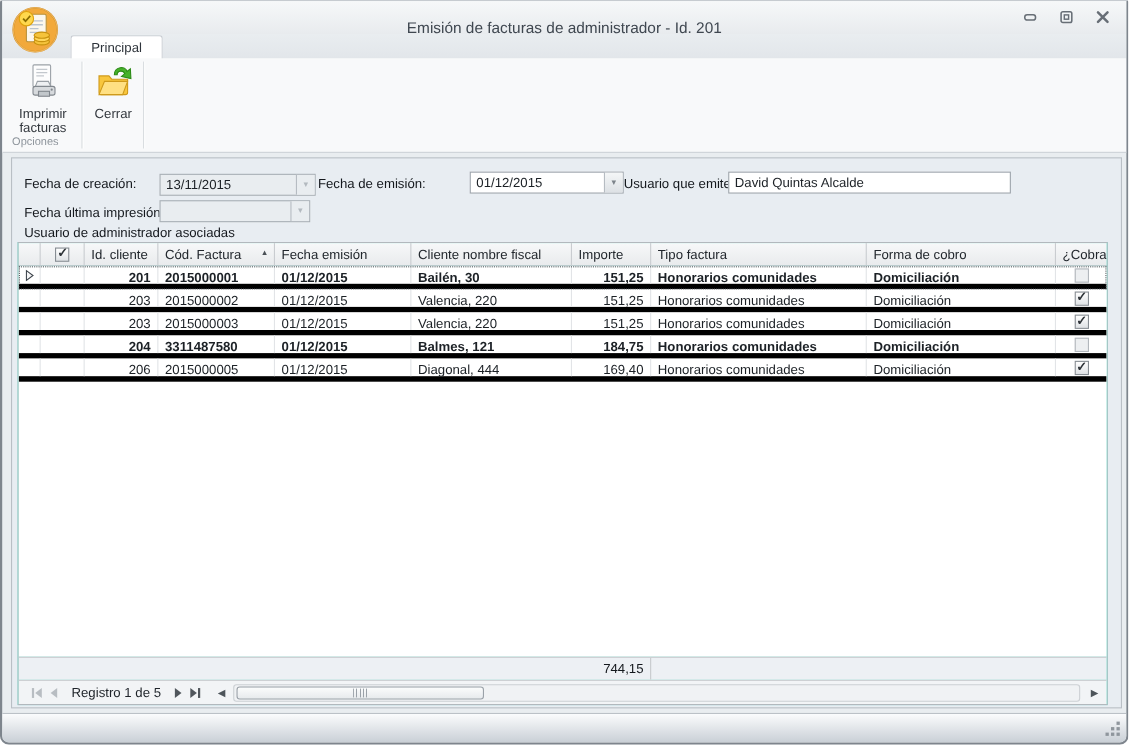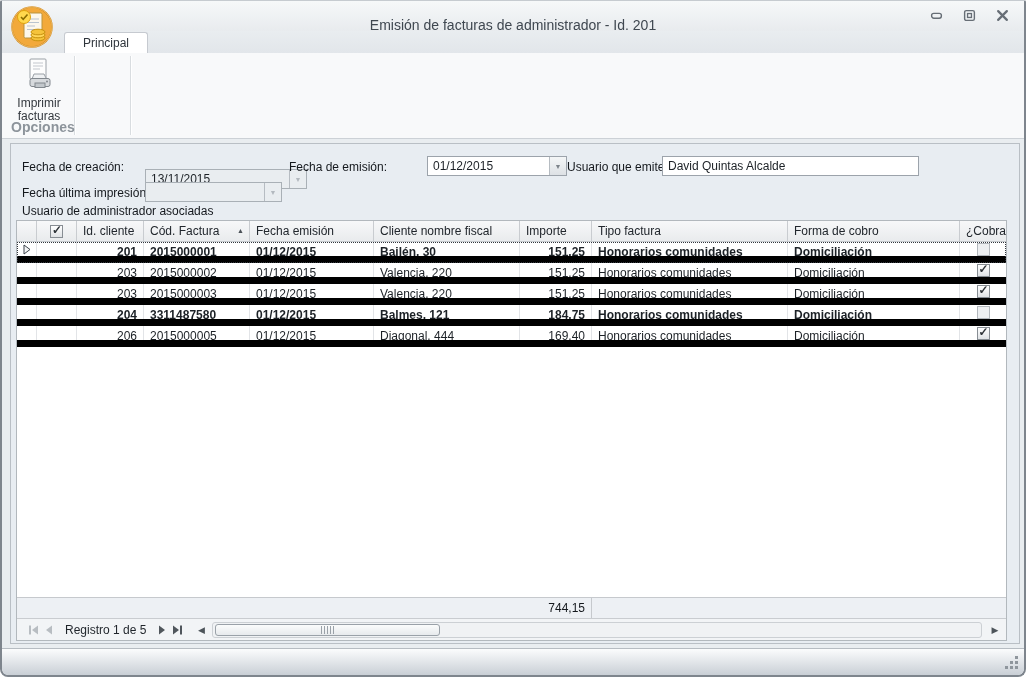--- a/index.html
+++ b/index.html
@@ -14,41 +14,41 @@
   .win-title { position:absolute; top:16px; left:0; right:0; text-align:center; color:#3f4750; font-size:14px; }
   .win-controls { position:absolute; top:7px; right:14px; display:flex; gap:17px; }
   .win-btn { width:16px; height:14px; display:flex; align-items:center; justify-content:center; }
   .tabstrip { position:absolute; top:30px; left:0; right:0; height:22px; background:linear-gradient(#e9edf0,#e2e6ea); }
   .tab { position:absolute; top:31px; left:62px; height:22px; padding:3px 18px 0 18px;
     background:#ffffff; border:1px solid #c6cad0; border-bottom:none; border-radius:3px 3px 0 0; color:#2e343b; }
   .ribbon { position:absolute; top:52px; left:0; right:0; height:86px; background:#f8f9fa; border-bottom:1px solid #ccd1d6; }
   .rb-sep { position:absolute; top:3px; bottom:3px; width:1px; background:#d9dde0; box-shadow:1px 0 0 #ffffff; }
   .rb-btn { position:absolute; top:4px; height:66px; display:flex; flex-direction:column; align-items:center; gap:3px; border-radius:3px; }
   .rb-btn .lbl { text-align:center; line-height:13px; color:#33383e; }
-  .rb-caption { position:absolute; left:9px; bottom:3px; color:#8d949b; font-size:14px;font-weight:bold; }
+  .rb-caption { position:absolute; left:9px; bottom:3px; color:#8d949b; font-size:10px; }
   .app-icon { position:absolute; top:3px; left:8px; width:44px; height:46px; z-index:5; }
 
   
   .panel { position:absolute; left:8px; top:142px; width:1010px; height:501px; border:1px solid #b9bfc5; background:#e8edf2; }
   .flabel { position:absolute; color:#14181d; }
   .fld { position:absolute; height:20px; border:1px solid #9ca3ab; background:#ffffff; padding:2px 5px; line-height:15px; }
   .fld.disabled { background:#e9edf0; border-color:#a9b0b6; }
   .fld .dropbtn { position:absolute; right:0; top:0; bottom:0; width:17px; border-left:1px solid #b6bcc2;
     background:linear-gradient(#f4f6f7,#dde1e5); display:flex; align-items:center; justify-content:center; color:#7c838a; font-size:7px; }
   .fld.disabled .dropbtn { color:#b3b9bf; background:#e9edf0; }
 
   
   .grid { position:absolute; left:14px; top:219px; width:991px; height:421px; border:1px solid #b2b8bd; background:#5eead4; }
   .gcols { display:grid; grid-template-columns:20px 40px 67px 106px 124px 146px 72px 196px 172px 1fr; }
   .ghead { position:absolute; top:0; left:0; right:0; height:21px; background:linear-gradient(#f7f8f9,#e9ebed); border-bottom:1px solid #c4c8cc; }
   .ghead .hc { position:relative; border-right:1px solid #c9ccd0; padding:3px 0 0 6px; white-space:nowrap; overflow:hidden; color:#22272d; }
   .ghead .hc.center { padding:0; display:flex; align-items:center; justify-content:center; }
   .sort-arrow { position:absolute; right:5px; top:6px; font-size:7px; color:#4a5056; }
   .gbody { position:absolute; top:21px; left:0; right:0; bottom:43px; background:#ffffff; overflow:hidden; }
-  .grow { height:21px; border-bottom:7px solid #000000; background:#ffffff; }
+  .grow { height:21px; border-bottom:5px solid #000000; background:#ffffff; }
   .grow .c { border-right:1px solid #e2e4e7; padding:3px 6px 0 6px; white-space:nowrap; overflow:hidden; line-height:15px; }
   .grow .c.r { text-align:right; }
   .grow .c.center { display:flex; align-items:center; justify-content:center; padding:0; }
   .grow.bold { font-weight:bold; }
   .grow.selected { outline:1px dotted #32373d; outline-offset:-1px; }
   .row-ind { display:flex; align-items:center; justify-content:center; border-right:1px solid #e2e4e7; }
   .cb { position:relative; width:13px; height:13px; border:1px solid #878d93; background:linear-gradient(#ffffff,#dfe2e5); display:inline-block; }
   .cb:not(.checked) { background:#edeff1; border-color:#b2b7bc; }
   .cb.checked::after { content:"✓"; position:absolute; left:1px; top:-3px; font-size:12px; font-weight:bold; color:#2e3338; }
   .gfooter { position:absolute; left:0; right:0; bottom:22px; height:21px; background:#edf0f4; border-top:1px solid #c6c9cd; }
@@ -124,28 +124,38 @@
           <path d="M11 6h10 M11 9h10 M11 12h7" stroke="#c3c8cd" stroke-width="1.2" fill="none"></path>
           <path d="M12 17h10l2.5 5H10z" fill="#eef0f2" stroke="#9aa0a6"></path>
           <rect x="8" y="21.5" width="20" height="8" rx="2" fill="#d7dadd" stroke="#82888e"></rect>
           <rect x="13" y="26" width="10" height="4.5" fill="#c2c7cb" stroke="#82888e"></rect>
           <circle cx="25" cy="24.5" r="1" fill="#82888e"></circle>
         </svg>
       </span>
       <span class="lbl">Imprimir facturas</span>
     </div>
     <div class="rb-sep" style="left:72px;"></div>
+    <div class="rb-btn" style="left:77px; width:48px;">
+      <span>
+        <svg width="34" height="34" viewBox="0 0 34 34">
+          <path d="M4 12 h9 l2.5 3 H30 v12 a2 2 0 0 1 -2 2 H6 a2 2 0 0 1 -2 -2 z" fill="#f8c63d" stroke="#cf9a1b"></path>
+          <path d="M4 29 L9 17 h21 l-4.5 12 z" fill="#ffe083" stroke="#cf9a1b"></path>
+          <path d="M18 11 C18 3.5 28 2.5 29.5 8 L32.5 5.5 L33 14.5 L24.5 12.5 L27.5 10 C26 6.5 20.5 7 20.5 11 z" fill="#46b22a" stroke="#2c8a16"></path>
+        </svg>
+      </span>
+      <span class="lbl">Cerrar</span>
+    </div>
     <div class="rb-sep" style="left:128px;"></div>
     <div class="rb-caption">Opciones</div>
   </div>
 
   <div class="panel"></div>
 
   <div class="flabel" style="left:20px; top:159px;">Fecha de creación:</div>
-  <div class="fld disabled" style="left:143px; top:168px; width:162px;">
+  <div class="fld disabled" style="left:143px; top:157px; width:142px;">
     <span>13/11/2015</span>
     <span class="dropbtn">▼</span>
   </div>
 
   <div class="flabel" style="left:287px; top:159px;">Fecha de emisión:</div>
   <div class="fld" style="left:425px; top:155px; width:140px;">
     <span>01/12/2015</span>
     <span class="dropbtn">▼</span>
   </div>
 

